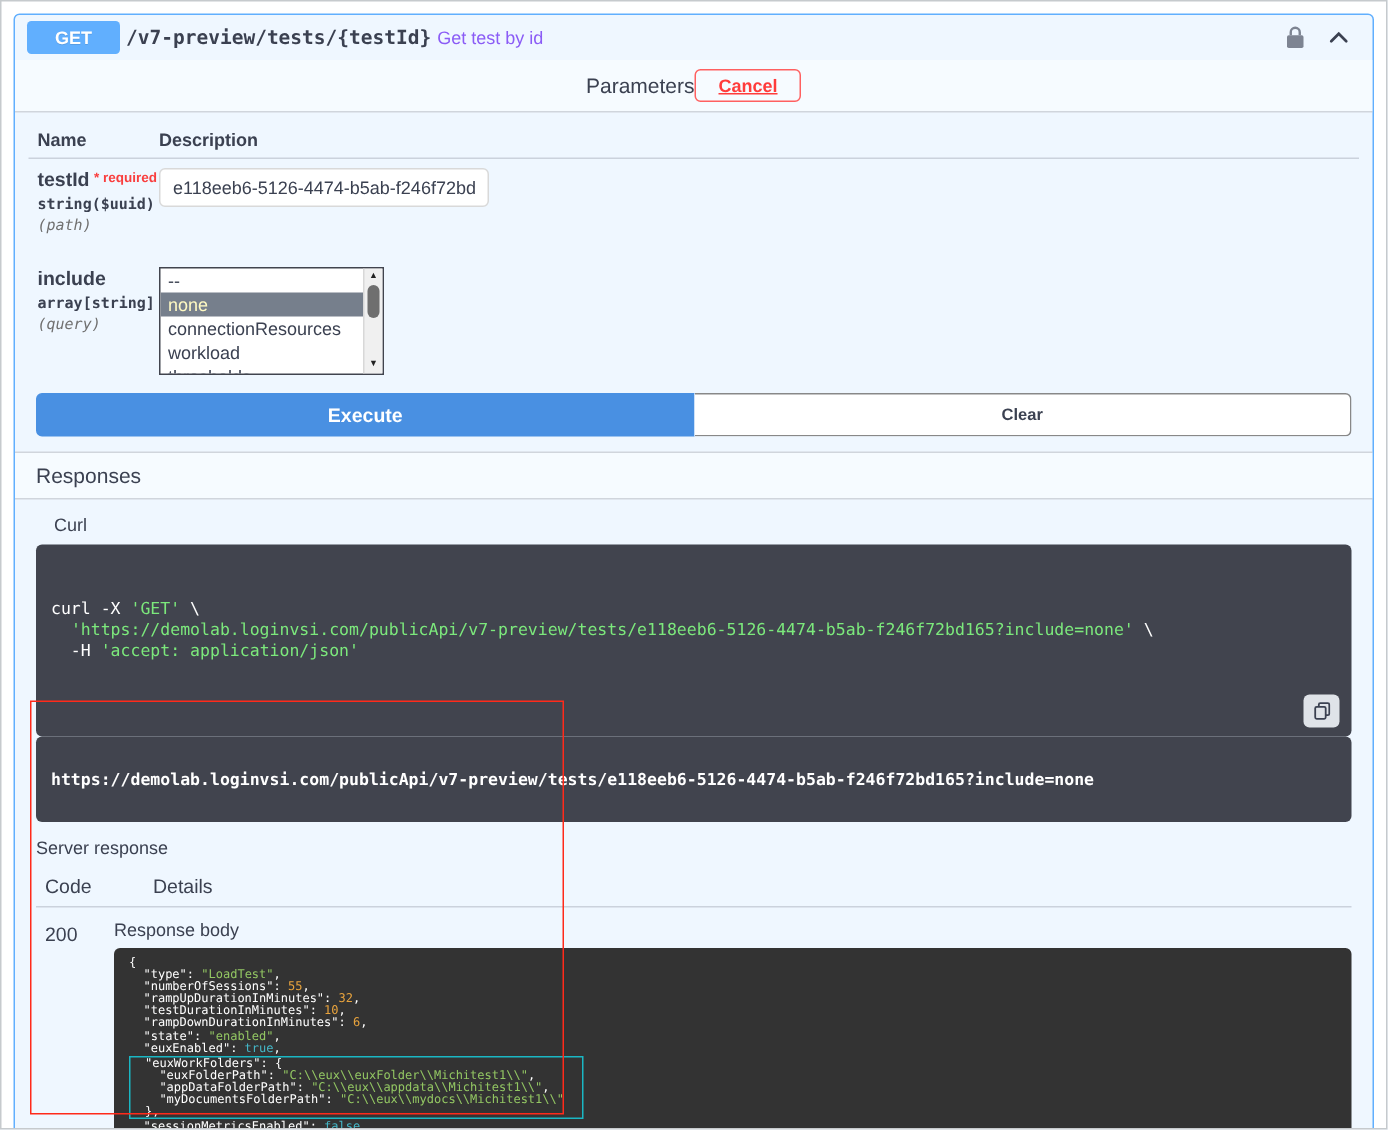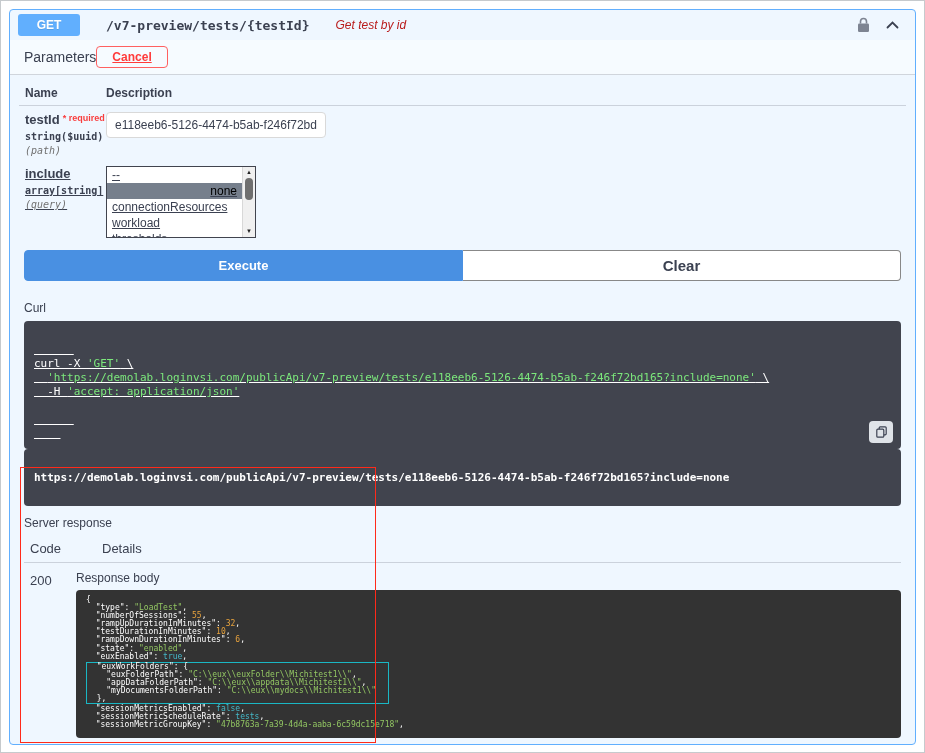--- a/index.html
+++ b/index.html
@@ -13,101 +13,101 @@
     overflow:hidden;
   }
   button { font-family:"Liberation Sans", sans-serif; }
 
   .opblock {
     margin:8px; border:1px solid #61affe; border-radius:4px;
     background:#eff7ff; min-height:735px; position:relative;
   }
 
   
-  .summary { display:flex; align-items:center; gap:26px; padding:4px 8px; }
+  .summary { display:flex; align-items:center; gap:4px; padding:4px 8px; }
   .method {
     background:#61affe; color:#fff; font-weight:bold; font-size:12px;
     width:62px; text-align:center; padding:4px 0; border-radius:3px;
     text-shadow:0 1px 0 rgba(0,0,0,.1);
   }
   .path { font-family:"DejaVu Sans Mono", monospace; font-weight:bold; font-size:13px; color:#3b4151; }
-  .summary-desc { font-size:12px; color:#b91c1c;font-style:italic; }
+  .summary-desc { font-size:12px; color:#8b5cf6; }
   .summary-right { margin-left:auto; display:flex; align-items:center; gap:16px; padding-right:8px; }
   .icon-btn { background:none; border:none; padding:0; cursor:pointer; display:flex; align-items:center; }
 
   
   .section-header {
-    display:flex; justify-content:flex-start; align-items:center;
+    display:flex; justify-content:center; align-items:center;
     padding:6px 14px; border-bottom:1px solid rgba(59,65,81,.2);
     background:rgba(255,255,255,.45);
   }
   .section-title { font-size:14px; color:#3b4151; }
   .btn-cancel {
     background:transparent; border:1px solid #ff6060; color:#ff3b3b;
     font-size:12px; font-weight:600; padding:3px 15px; border-radius:4px; cursor:pointer;text-decoration:underline;
   }
 
   
   .params { padding:8px 9px 0; }
   .params-head {
     display:flex; font-size:12px; font-weight:bold;
     padding:3px 0 5px 6px; border-bottom:1px solid rgba(59,65,81,.2);
   }
   .col-name { width:81px; flex:none; }
   .col-desc { flex:1; min-width:0; }
   .param-row { display:flex; padding:6px 0 0 6px; }
-  .row-include { margin-top:4px;text-decoration:underline; }
+  .row-include { margin-top:16px; }
   .pname { font-size:13px; font-weight:bold; white-space:nowrap; }
   .req { font-size:9px; color:#f93e3e; margin-left:3px; position:relative; top:-3px; font-weight:bold; }
   .ptype { font-family:"DejaVu Sans Mono", monospace; font-size:10px; font-weight:bold; margin-top:4px; white-space:nowrap; }
   .pin { font-family:"DejaVu Sans Mono", monospace; font-size:10px; font-style:italic; color:#707070; margin-top:3px; }
   .param-input {
     width:220px; height:26px; border:1px solid #d9d9d9; border-radius:4px;
     padding:0 8px; font-size:12px; color:#3b4151; background:#fff;
   }
 
   
   .multiselect { width:150px; height:72px; background:#fff; border:1px solid #41444e; position:relative; overflow:hidden; }
   .ms-list { padding-right:13px; overflow:hidden; height:100%; }
   .ms-option { height:16px; line-height:16px; font-size:12px; padding:0 5px; white-space:nowrap; cursor:pointer; color:#3b4151; }
-  .ms-option.selected { background:#767f8c; color:#000000;text-align:right; }
+  .ms-option.selected { background:#767f8c; color:#fef9c3; }
   .ms-scroll {
     position:absolute; top:0; right:0; width:13px; height:100%;
     background:#f0f0f0; border-left:1px solid #d8d8d8;
     display:flex; flex-direction:column; align-items:center; justify-content:space-between;
     padding:2px 0; position:absolute;
   }
   .ms-arrow { font-size:6px; line-height:7px; color:#222; cursor:pointer; }
   .ms-thumb { position:absolute; top:11px; left:2px; width:8px; height:22px; background:#6f6f6f; border-radius:4px; cursor:grab; }
 
   
   .execute-row { display:flex; padding:12px 14px 10px; }
   .btn-execute {
     flex:1; background:#4990e2; border:1px solid #4990e2; color:#fff;
     font-weight:bold; font-size:13px; padding:6px 0; border-radius:4px 0 0 4px; cursor:pointer;
   }
   .btn-clear {
     flex:1; background:#fff; border:1px solid #888; border-left:none; color:#3b4151;
-    font-weight:bold; font-size:15px; padding:6px 0; border-radius:0 4px 4px 0; cursor:pointer;
+    font-weight:bold; font-size:11px; padding:6px 0; border-radius:0 4px 4px 0; cursor:pointer;
   }
 
   
   .responses-header {
     padding:7px 14px; font-size:14px;
     border-top:1px solid rgba(59,65,81,.2); border-bottom:1px solid rgba(59,65,81,.2);
     background:rgba(255,255,255,.45);
   }
   .responses-body { padding:10px 14px 6px; }
   .mini-label { font-size:12px; color:#3b4151; margin:10px 0 6px; }
-  .responses-body > .mini-label:first-child { margin-top:0; }
+  .responses-body > .mini-label:first-child { margin-top:0;margin-left:12px; }
 
   .curl-block {
     background:#41444e; border-radius:4px; color:#fff;
     font-family:"DejaVu Sans Mono", monospace; font-size:11px; line-height:14px;
-    padding:8px 10px; min-height:58px; position:relative; white-space:pre; overflow:hidden;text-decoration:underline;
+    padding:8px 10px; min-height:58px; position:relative; white-space:pre; overflow:hidden;
   }
   .curl-block .green { color:#7ce87c; }
 
   .copy-btn {
     width:24px; height:22px; background:#dfe3e8; border:none; border-radius:4px;
     display:flex; align-items:center; justify-content:center; cursor:pointer;
   }
   .curl-copy { position:absolute; right:8px; bottom:6px; }
 
   .request-url-block {
@@ -212,20 +212,23 @@
         </div>
       </div>
     </div>
   </div>
 
   <div class="execute-row">
     <button class="btn-execute">Execute</button>
     <button class="btn-clear">Clear</button>
   </div>
 
+  <div class="responses-header">
+    <span class="section-title">Responses</span>
+  </div>
 
   <div class="responses-body">
 
     <div class="mini-label">Curl</div>
     <div class="curl-block">
       <div><div><span>curl -X </span><span class="green">'GET'</span><span> \</span></div><div><span>  </span><span class="green">'https://demolab.loginvsi.com/publicApi/v7-preview/tests/e118eeb6-5126-4474-b5ab-f246f72bd165?include=none'</span><span> \</span></div><div><span>  -H </span><span class="green">'accept: application/json'</span></div></div>
       <button class="copy-btn curl-copy">
         <svg width="11" height="12" viewBox="0 0 11 12">
           <rect x="3.2" y="0.8" width="7" height="8" rx="1" fill="none" stroke="#3b4151" stroke-width="1.2"></rect>
           <rect x="0.8" y="3.2" width="7" height="8" rx="1" fill="#dfe3e8" stroke="#3b4151" stroke-width="1.2"></rect>

